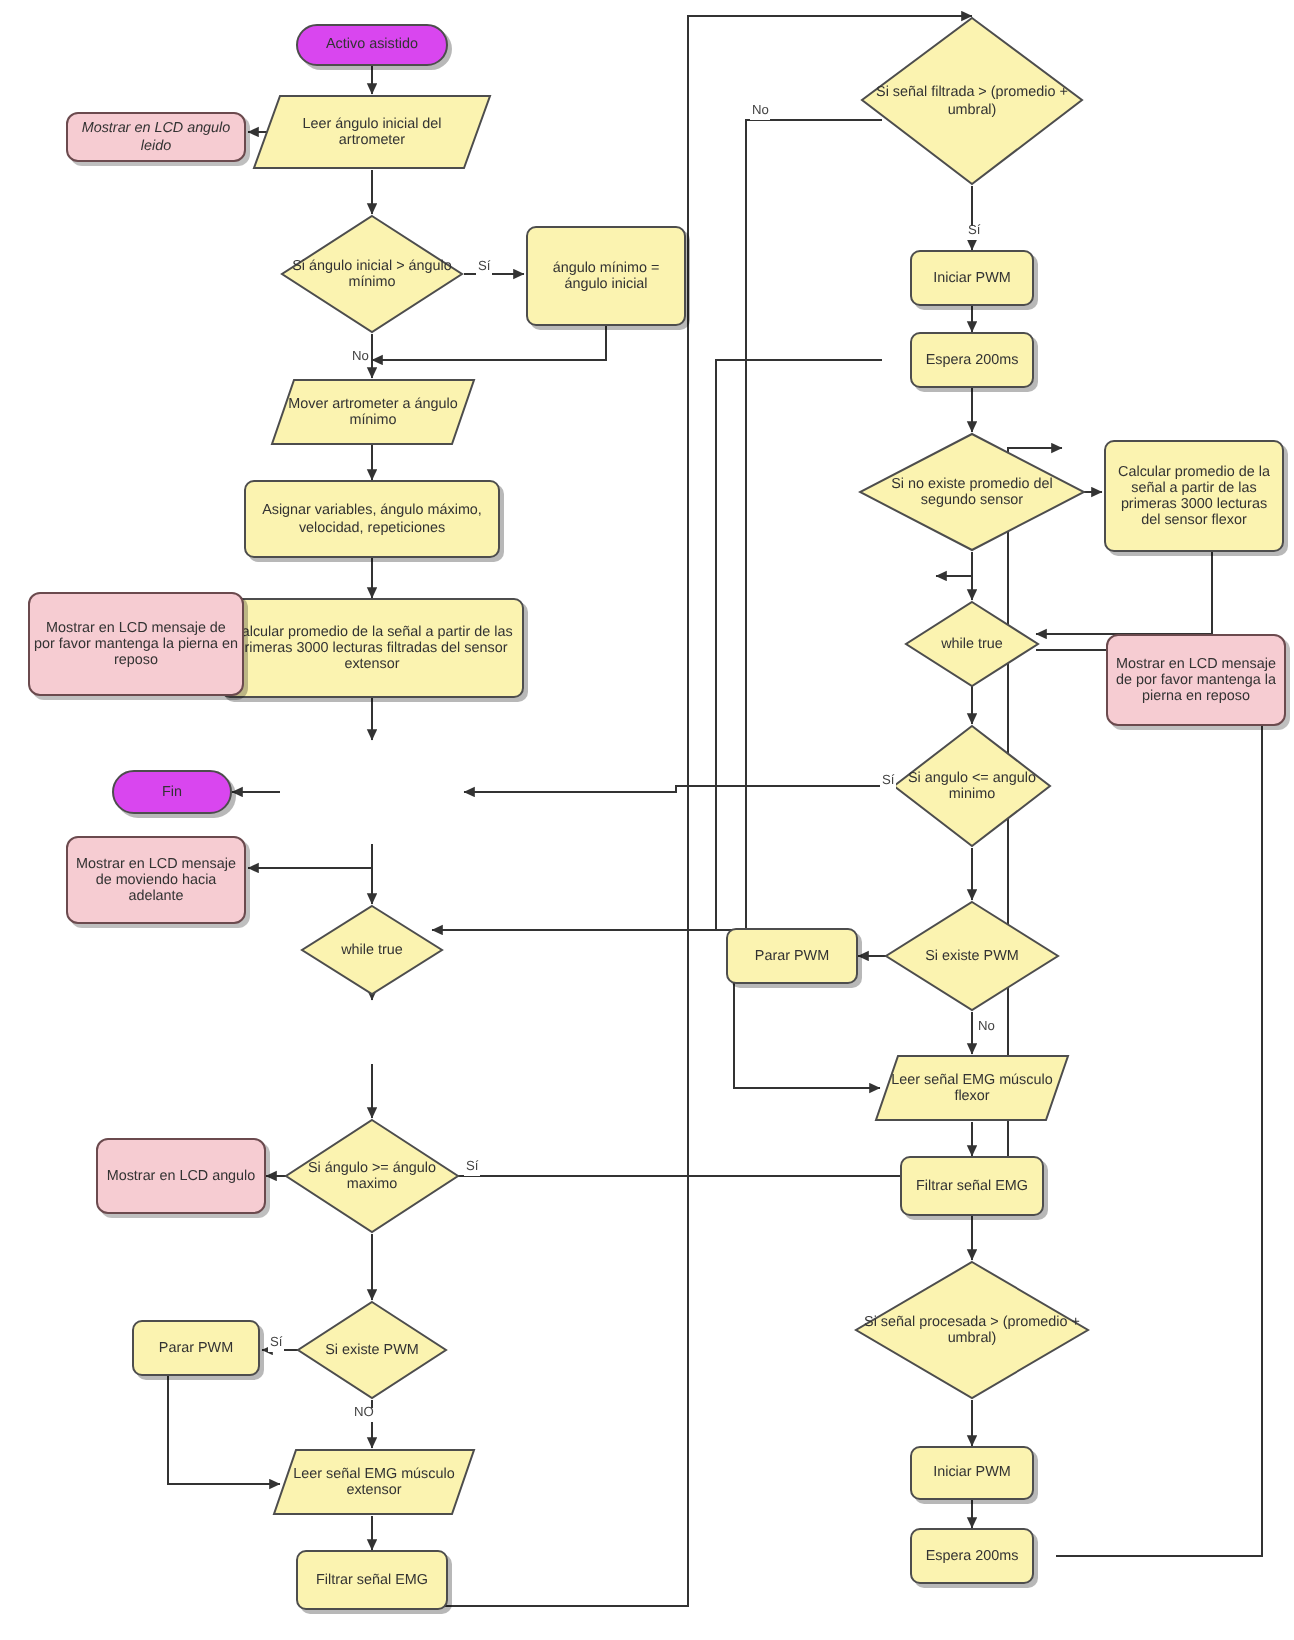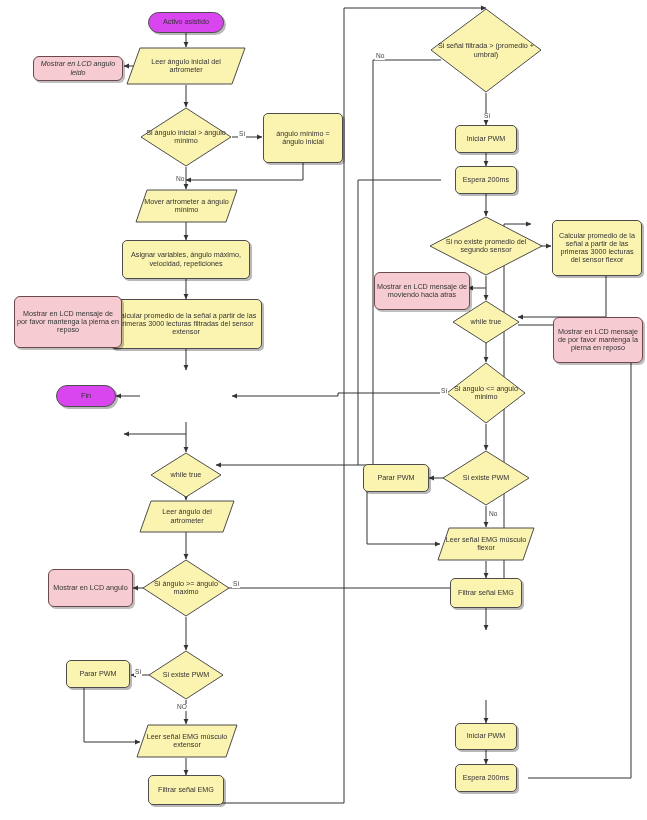--- a/index.html
+++ b/index.html
@@ -171,34 +171,31 @@
 
   <div class="node lcd" style="left:14px;top:296px;width:108px;height:52px;">
     <span>Mostrar en LCD mensaje de por favor mantenga la pierna en reposo</span>
   </div>
 
 
   <div class="node term" style="left:56px;top:385px;width:60px;height:22px;">
     <span>Fin</span>
   </div>
 
+  <div class="node lcd" style="left:33px;top:418px;width:90px;height:44px;">
+    <span>Mostrar en LCD mensaje de moviendo hacia adelante</span>
+  </div>
 
   <div class="node dec" style="left:150px;top:452px;width:72px;height:46px;">
     <svg class="dshape" viewBox="0 0 72 46" preserveAspectRatio="none">
       <polygon points="36,1 71,23 36,45 1,23" fill="#fbf3b0" stroke="#4d4d4d" stroke-width="1"></polygon>
     </svg>
     <span class="dtxt">while true</span>
   </div>
 
-  <div class="node par" style="left:139px;top:500px;width:96px;height:33px;">
-    <svg class="pshape" viewBox="0 0 96 33" preserveAspectRatio="none">
-      <polygon points="12,1 95,1 84,32 1,32" fill="#fbf3b0" stroke="#4d4d4d" stroke-width="1"></polygon>
-    </svg>
-    <span class="ptxt">Leer ángulo del artrometer</span>
-  </div>
 
   <div class="node lcd" style="left:48px;top:569px;width:85px;height:38px;">
     <span><span>Mostrar en LCD angulo</span></span>
   </div>
 
   <div class="node dec" style="left:142px;top:559px;width:88px;height:58px;">
     <svg class="dshape" viewBox="0 0 88 58" preserveAspectRatio="none">
       <polygon points="44,1 87,29 44,57 1,29" fill="#fbf3b0" stroke="#4d4d4d" stroke-width="1"></polygon>
     </svg>
     <span class="dtxt">Si ángulo &gt;= ángulo maximo</span>
@@ -245,23 +242,20 @@
     <svg class="dshape" viewBox="0 0 114 60" preserveAspectRatio="none">
       <polygon points="57,1 113,30 57,59 1,30" fill="#fbf3b0" stroke="#4d4d4d" stroke-width="1"></polygon>
     </svg>
     <span class="dtxt">Si no existe promedio del segundo sensor</span>
   </div>
 
   <div class="node proc" style="left:552px;top:220px;width:90px;height:56px;">
     <span>Calcular promedio de la señal a partir de las primeras 3000 lecturas del sensor flexor</span>
   </div>
 
-  <div class="node lcd" style="left:374px;top:272px;width:96px;height:38px;">
-    <span>Mostrar en LCD mensaje de moviendo hacia atras</span>
-  </div>
 
   <div class="node dec" style="left:452px;top:300px;width:68px;height:44px;">
     <svg class="dshape" viewBox="0 0 68 44" preserveAspectRatio="none">
       <polygon points="34,1 67,22 34,43 1,22" fill="#fbf3b0" stroke="#4d4d4d" stroke-width="1"></polygon>
     </svg>
     <span class="dtxt">while true</span>
   </div>
 
   <div class="node lcd" style="left:553px;top:317px;width:90px;height:46px;">
     <span>Mostrar en LCD mensaje de por favor mantenga la pierna en reposo</span>
@@ -289,20 +283,26 @@
     <svg class="pshape" viewBox="0 0 98 34" preserveAspectRatio="none">
       <polygon points="12,1 97,1 86,33 1,33" fill="#fbf3b0" stroke="#4d4d4d" stroke-width="1"></polygon>
     </svg>
     <span class="ptxt">Leer señal EMG músculo flexor</span>
   </div>
 
   <div class="node proc" style="left:450px;top:578px;width:72px;height:30px;">
     <span>Filtrar señal EMG</span>
   </div>
 
+  <div class="node dec" style="left:427px;top:630px;width:118px;height:70px;">
+    <svg class="dshape" viewBox="0 0 118 70" preserveAspectRatio="none">
+      <polygon points="59,1 117,35 59,69 1,35" fill="#fbf3b0" stroke="#4d4d4d" stroke-width="1"></polygon>
+    </svg>
+    <span class="dtxt">Si señal procesada &gt; (promedio + umbral)</span>
+  </div>
 
   <div class="node proc" style="left:455px;top:723px;width:62px;height:27px;">
     <span>Iniciar PWM</span>
   </div>
 
   <div class="node proc" style="left:455px;top:764px;width:62px;height:28px;">
     <span>Espera 200ms</span>
   </div>
 
   <div class="elabel" style="left:238px;top:131px;"><span>Sí</span></div>

